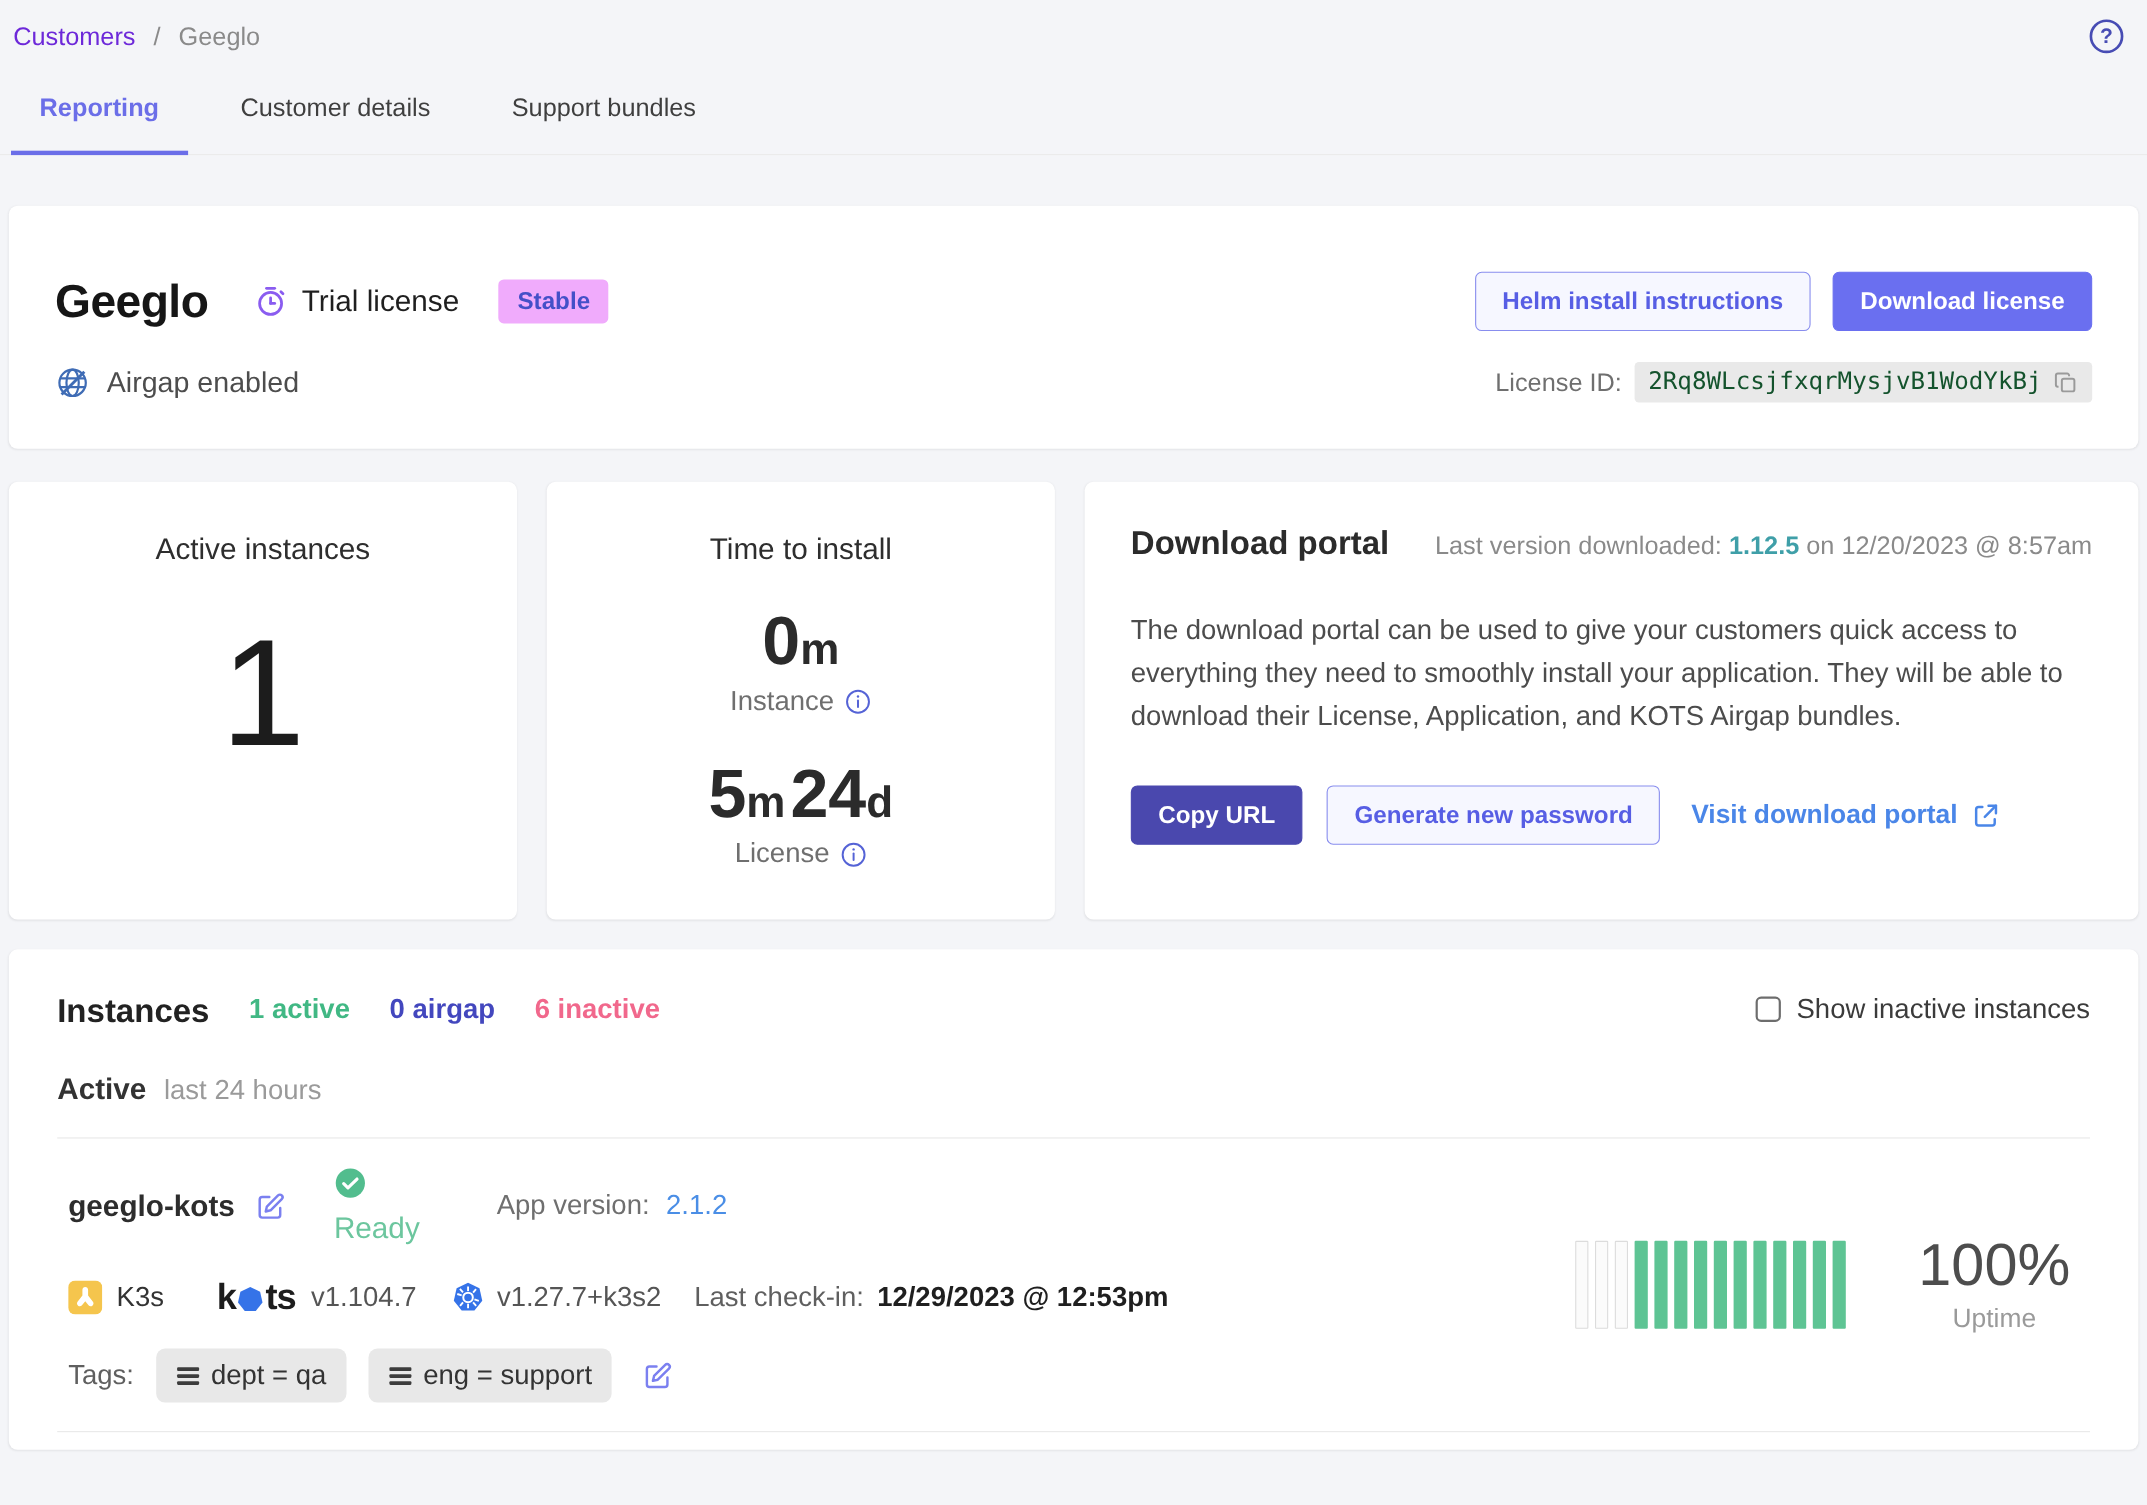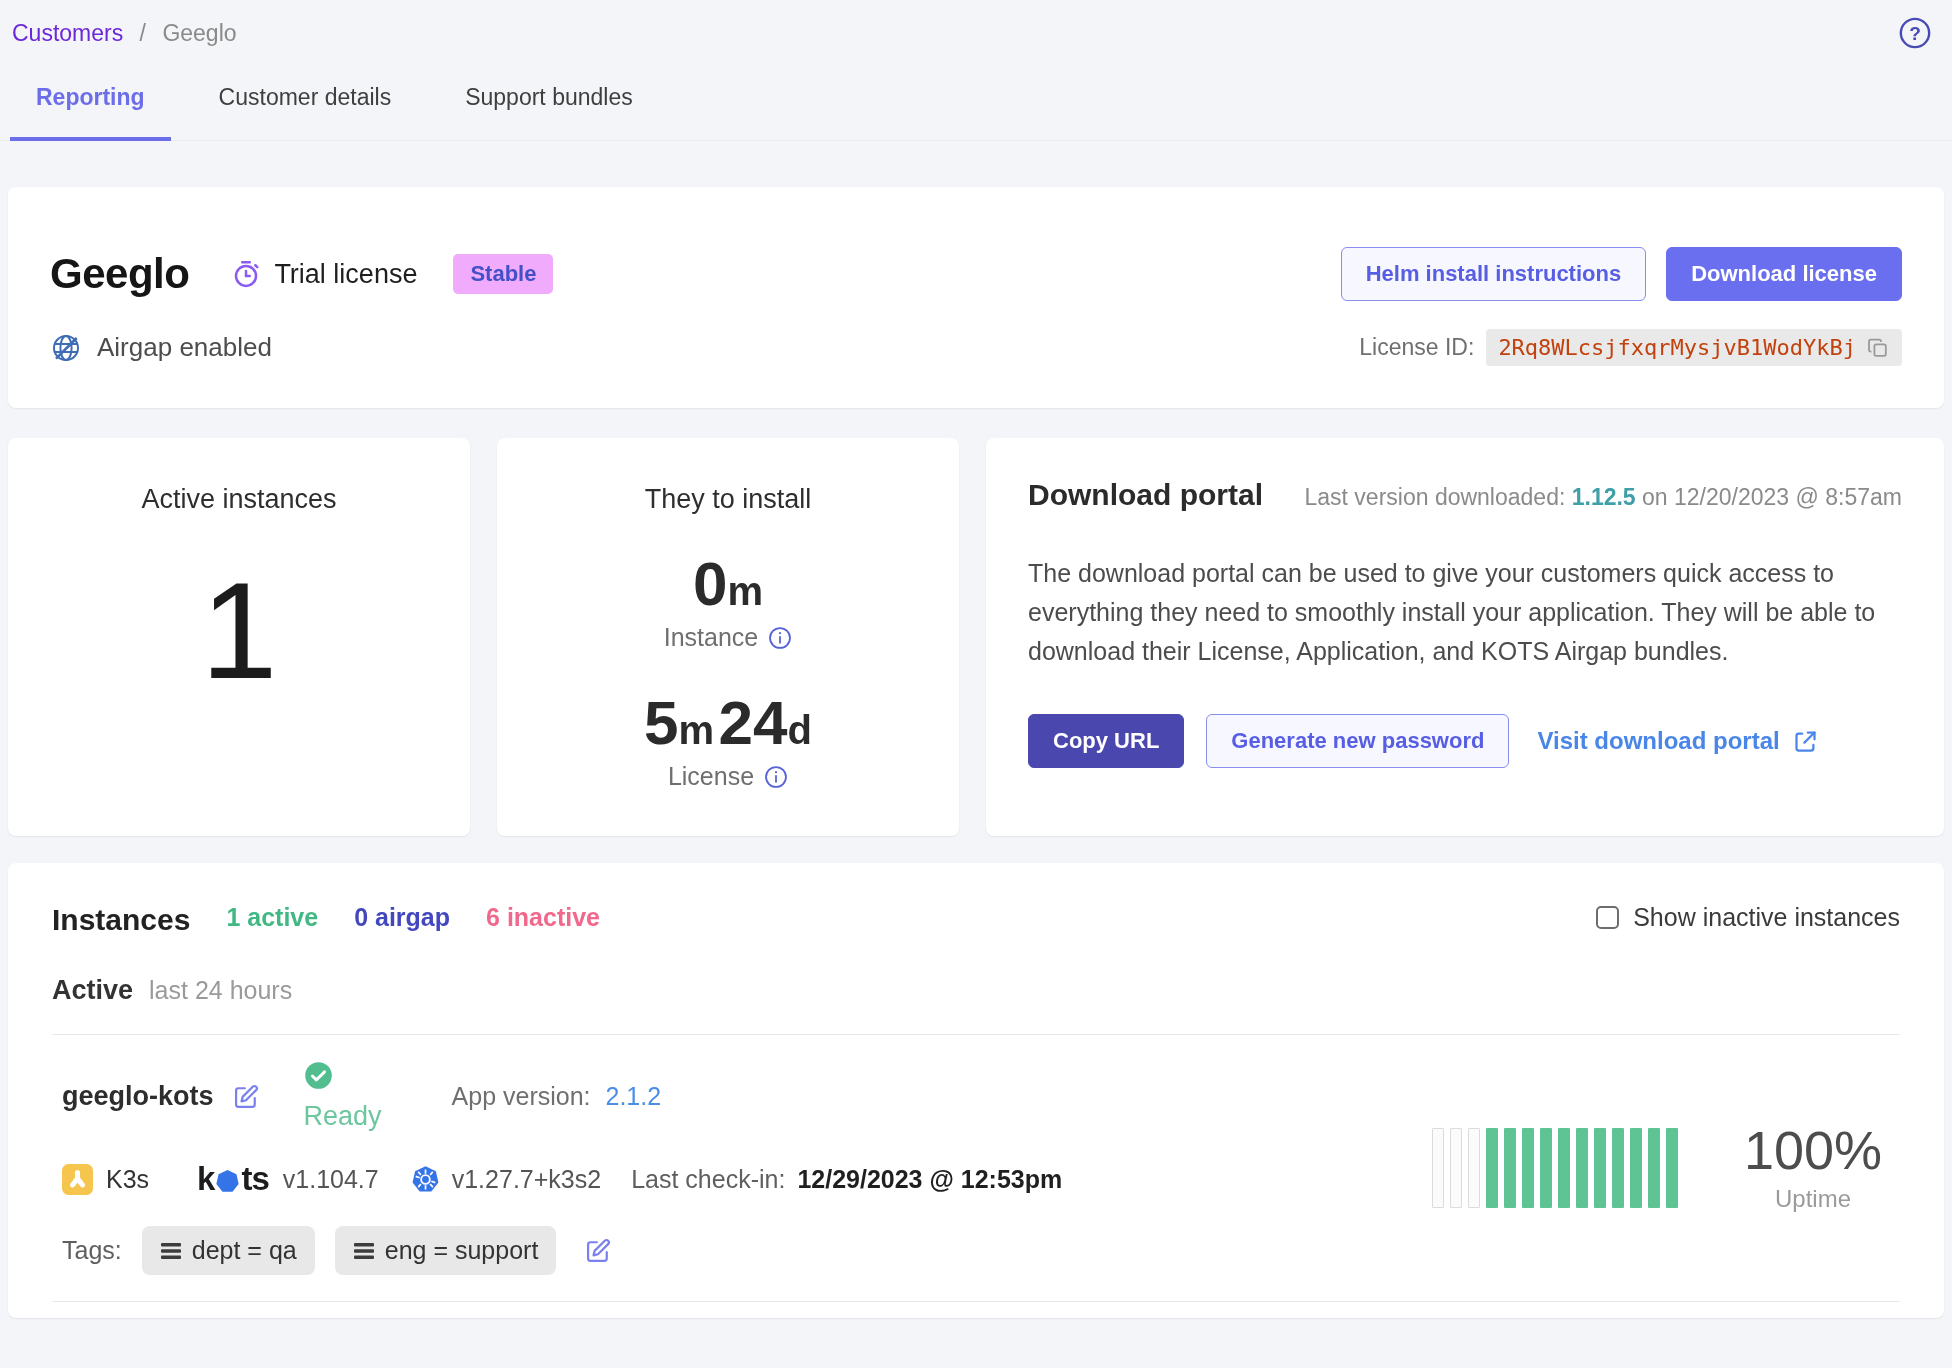--- a/index.html
+++ b/index.html
@@ -39,21 +39,21 @@
   .btn-outline-purple { color:#575ee4; border:1px solid #888dee; background:#f6f7ff; }
   .btn-primary { background:#6a6ff0; color:#fff; border:1px solid #6a6ff0; }
   .lic-row2 { display:flex; align-items:center; gap:24px; margin-top:26px; }
   .badge-gray { background:#ededed; color:#3a3a3a; font-size:23px; padding:7px 15px; border-radius:4px; }
   .created-text { color:#9b9b9b; font-size:25px; }
   .lic-row3 { display:flex; align-items:center; justify-content:space-between; margin-top:28px; }
   .airgap { display:flex; align-items:center; gap:15px; font-size:26px; color:#4d4d4d; }
   .license-id-row { display:flex; align-items:center; gap:12px; }
   .license-id-label { font-size:23px; color:#6f6f6f; }
   .license-pill { display:flex; align-items:center; gap:10px; background:#e9e9e9; padding:6px 12px; border-radius:4px; }
-  .license-pill code { font-family:"DejaVu Sans Mono", monospace; font-size:22px; color:#c2410c;text-align:center; }
+  .license-pill code { font-family:"DejaVu Sans Mono", monospace; font-size:22px; color:#14532d;text-align:center; }
   .copy-btn { cursor:pointer; display:flex; }
 
   
   .cards-row { display:flex; gap:27px; margin:30px 8px 0; }
   .metric-card { width:462px; height:398px; display:flex; flex-direction:column; align-items:center; flex-shrink:0; }
   .metric-title { margin-top:46px; font-size:27px; color:#2e2e2e; font-weight:500; }
   .big-count { margin-top:46px; font-size:138px; font-weight:500; color:#1c1c1c; line-height:1; }
   .tti-value { margin-top:38px; line-height:1; color:#2b2b2b; font-weight:700; }
   .tti-num { font-size:62px; }
   .tti-unit { font-size:40px; }
@@ -193,21 +193,21 @@
   </div>
 
   <div class="cards-row">
 
     <div class="card metric-card">
       <div class="metric-title">Active instances</div>
       <div class="big-count">1</div>
     </div>
 
     <div class="card metric-card">
-      <div class="metric-title">They to install</div>
+      <div class="metric-title">Time to install</div>
       <div class="tti-value">
         <span class="tti-num">0</span><span class="tti-unit">m</span>
       </div>
       <div class="tti-label">
         <span>Instance</span>
         <span class="icon">
           <svg width="24" height="24" viewBox="0 0 20 20" fill="none" stroke="#5563d6" stroke-width="1.5">
               <circle cx="10" cy="10" r="8.3"></circle>
               <path d="M10 9v5" stroke-linecap="round"></path>
               <circle cx="10" cy="6" r="0.9" fill="#5563d6" stroke="none"></circle>

